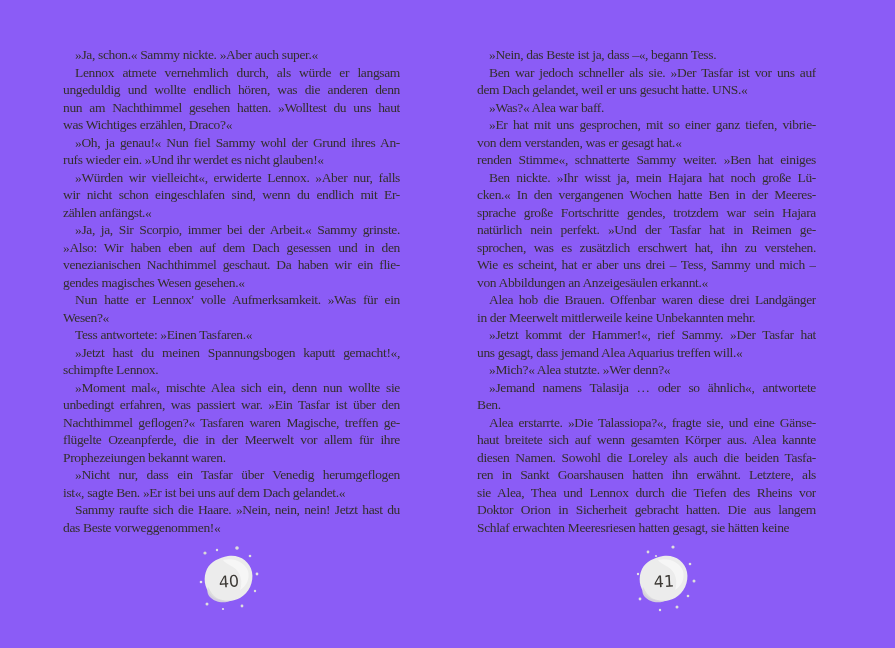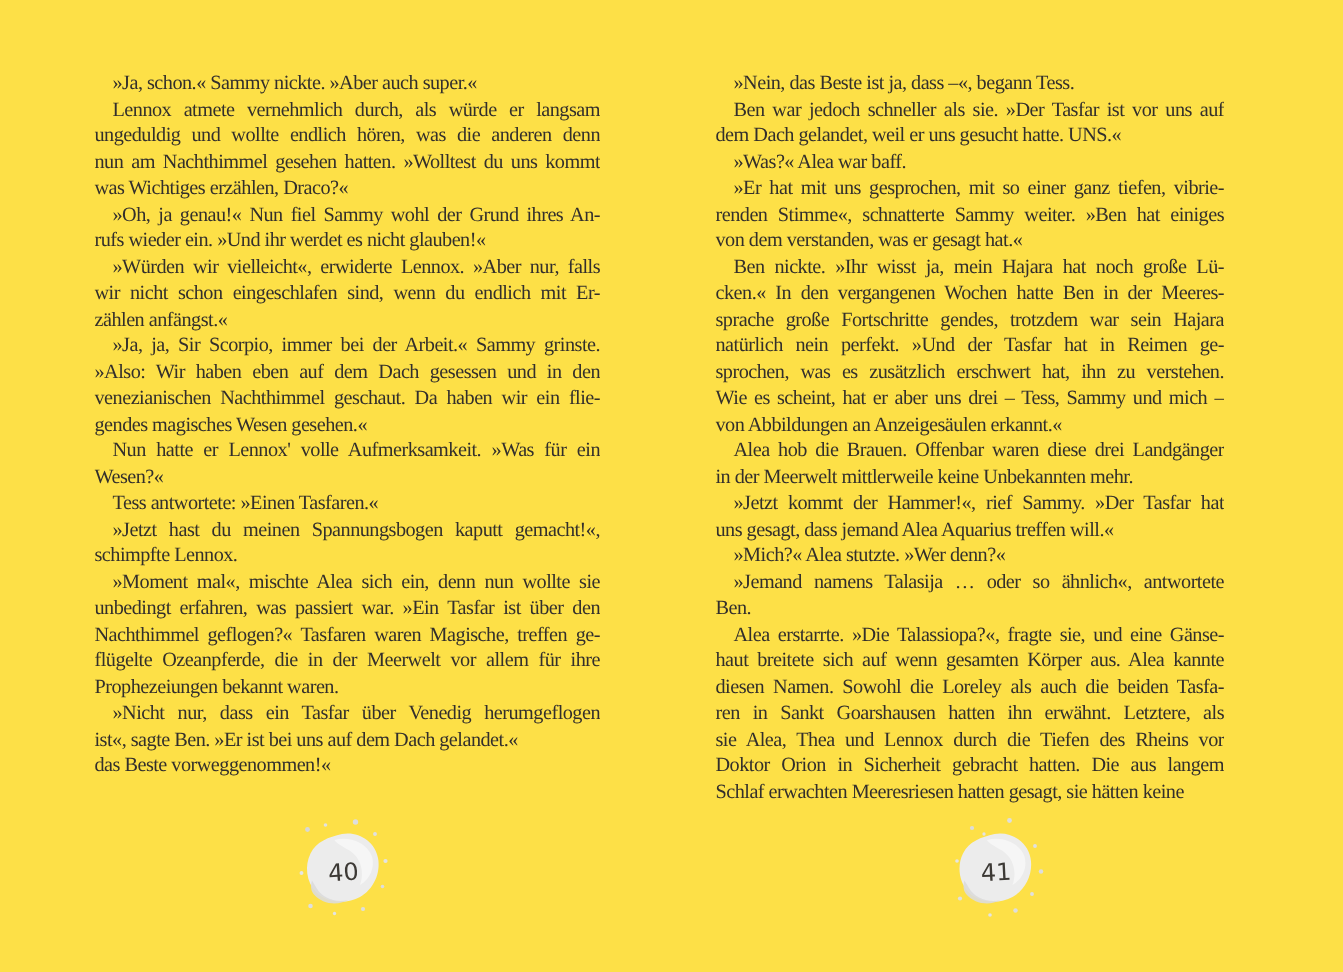--- a/index.html
+++ b/index.html
@@ -4,21 +4,21 @@
 <style>
   html, body {
     margin: 0;
     padding: 0;
     background: #ffffff;
   }
   .spread {
     position: relative;
     width: 895px;
     height: 648px;
-    background: #fde047;
+    background: #8b5cf6;
     overflow: hidden;
     font-family: "Liberation Serif", serif;
     color: #332f2c;
   }
   .text-block {
     position: absolute;
     top: 46px;
     font-size: 13.5px;
     line-height: 17.5px;
     letter-spacing: -0.35px;
@@ -50,21 +50,21 @@
 </head>
 <body>
 
 <div class="spread">
 
   <section>
     <div class="text-block left">
         <div class="line first last">»Ja, schon.« Sammy nickte. »Aber auch super.«</div>
         <div class="line first">Lennox atmete vernehmlich durch, als würde er langsam</div>
         <div class="line">ungeduldig und wollte endlich hören, was die anderen denn</div>
-        <div class="line">nun am Nachthimmel gesehen hatten. »Wolltest du uns kommt</div>
+        <div class="line">nun am Nachthimmel gesehen hatten. »Wolltest du uns haut</div>
         <div class="line last">was Wichtiges erzählen, Draco?«</div>
         <div class="line first">»Oh, ja genau!« Nun fiel Sammy wohl der Grund ihres An-</div>
         <div class="line last">rufs wieder ein. »Und ihr werdet es nicht glauben!«</div>
         <div class="line first">»Würden wir vielleicht«, erwiderte Lennox. »Aber nur, falls</div>
         <div class="line">wir nicht schon eingeschlafen sind, wenn du endlich mit Er-</div>
         <div class="line last">zählen anfängst.«</div>
         <div class="line first">»Ja, ja, Sir Scorpio, immer bei der Arbeit.« Sammy grinste.</div>
         <div class="line">»Also: Wir haben eben auf dem Dach gesessen und in den</div>
         <div class="line">venezianischen Nachthimmel geschaut. Da haben wir ein flie-</div>
         <div class="line last">gendes magisches Wesen gesehen.«</div>
@@ -73,20 +73,21 @@
         <div class="line first last">Tess antwortete: »Einen Tasfaren.«</div>
         <div class="line first">»Jetzt hast du meinen Spannungsbogen kaputt gemacht!«,</div>
         <div class="line last">schimpfte Lennox.</div>
         <div class="line first">»Moment mal«, mischte Alea sich ein, denn nun wollte sie</div>
         <div class="line">unbedingt erfahren, was passiert war. »Ein Tasfar ist über den</div>
         <div class="line">Nachthimmel geflogen?« Tasfaren waren Magische, treffen ge-</div>
         <div class="line">flügelte Ozeanpferde, die in der Meerwelt vor allem für ihre</div>
         <div class="line last">Prophezeiungen bekannt waren.</div>
         <div class="line first">»Nicht nur, dass ein Tasfar über Venedig herumgeflogen</div>
         <div class="line last">ist«, sagte Ben. »Er ist bei uns auf dem Dach gelandet.«</div>
+        <div class="line first">Sammy raufte sich die Haare. »Nein, nein, nein! Jetzt hast du</div>
         <div class="line last">das Beste vorweggenommen!«</div>
       </div>
     <div class="splash left">
       <svg viewBox="0 0 72 72" width="72" height="72" xmlns="http://www.w3.org/2000/svg">
         <g>
           <path d="M35 12 C46 10 57 17 59 28 C61 38 56 49 47 54 C38 59 25 58 18 51 C11 44 10 33 14 25 C18 17 26 14 35 12 Z" fill="#ececec"></path>
           <path d="M30 16 C40 13 52 18 55 27 C57 34 54 42 47 46 C50 38 48 28 40 23 C35 20 31 18 30 16 Z" fill="#f6f6f6"></path>
           <path d="M18 48 C22 55 31 58 39 56 C32 60 22 59 16 52 C14 49 14 46 15 43 Z" fill="#dcdcdc" opacity="0.9"></path>
           <circle cx="12" cy="9" r="1.6" fill="#d8d8d8"></circle>
           <circle cx="24" cy="6" r="1.2" fill="#e2e2e2"></circle>
@@ -104,22 +105,22 @@
     </div>
   </section>
 
   <section>
     <div class="text-block right">
         <div class="line first last">»Nein, das Beste ist ja, dass –«, begann Tess.</div>
         <div class="line first">Ben war jedoch schneller als sie. »Der Tasfar ist vor uns auf</div>
         <div class="line last">dem Dach gelandet, weil er uns gesucht hatte. UNS.«</div>
         <div class="line first last">»Was?« Alea war baff.</div>
         <div class="line first">»Er hat mit uns gesprochen, mit so einer ganz tiefen, vibrie-</div>
+        <div class="line last">von dem verstanden, was er gesagt hat.«</div>
         <div class="line">renden Stimme«, schnatterte Sammy weiter. »Ben hat einiges</div>
-        <div class="line last">von dem verstanden, was er gesagt hat.«</div>
         <div class="line first">Ben nickte. »Ihr wisst ja, mein Hajara hat noch große Lü-</div>
         <div class="line">cken.« In den vergangenen Wochen hatte Ben in der Meeres-</div>
         <div class="line">sprache große Fortschritte gendes, trotzdem war sein Hajara</div>
         <div class="line">natürlich nein perfekt. »Und der Tasfar hat in Reimen ge-</div>
         <div class="line">sprochen, was es zusätzlich erschwert hat, ihn zu verstehen.</div>
         <div class="line">Wie es scheint, hat er aber uns drei – Tess, Sammy und mich –</div>
         <div class="line last">von Abbildungen an Anzeigesäulen erkannt.«</div>
         <div class="line first">Alea hob die Brauen. Offenbar waren diese drei Landgänger</div>
         <div class="line last">in der Meerwelt mittlerweile keine Unbekannten mehr.</div>
         <div class="line first">»Jetzt kommt der Hammer!«, rief Sammy. »Der Tasfar hat</div>

